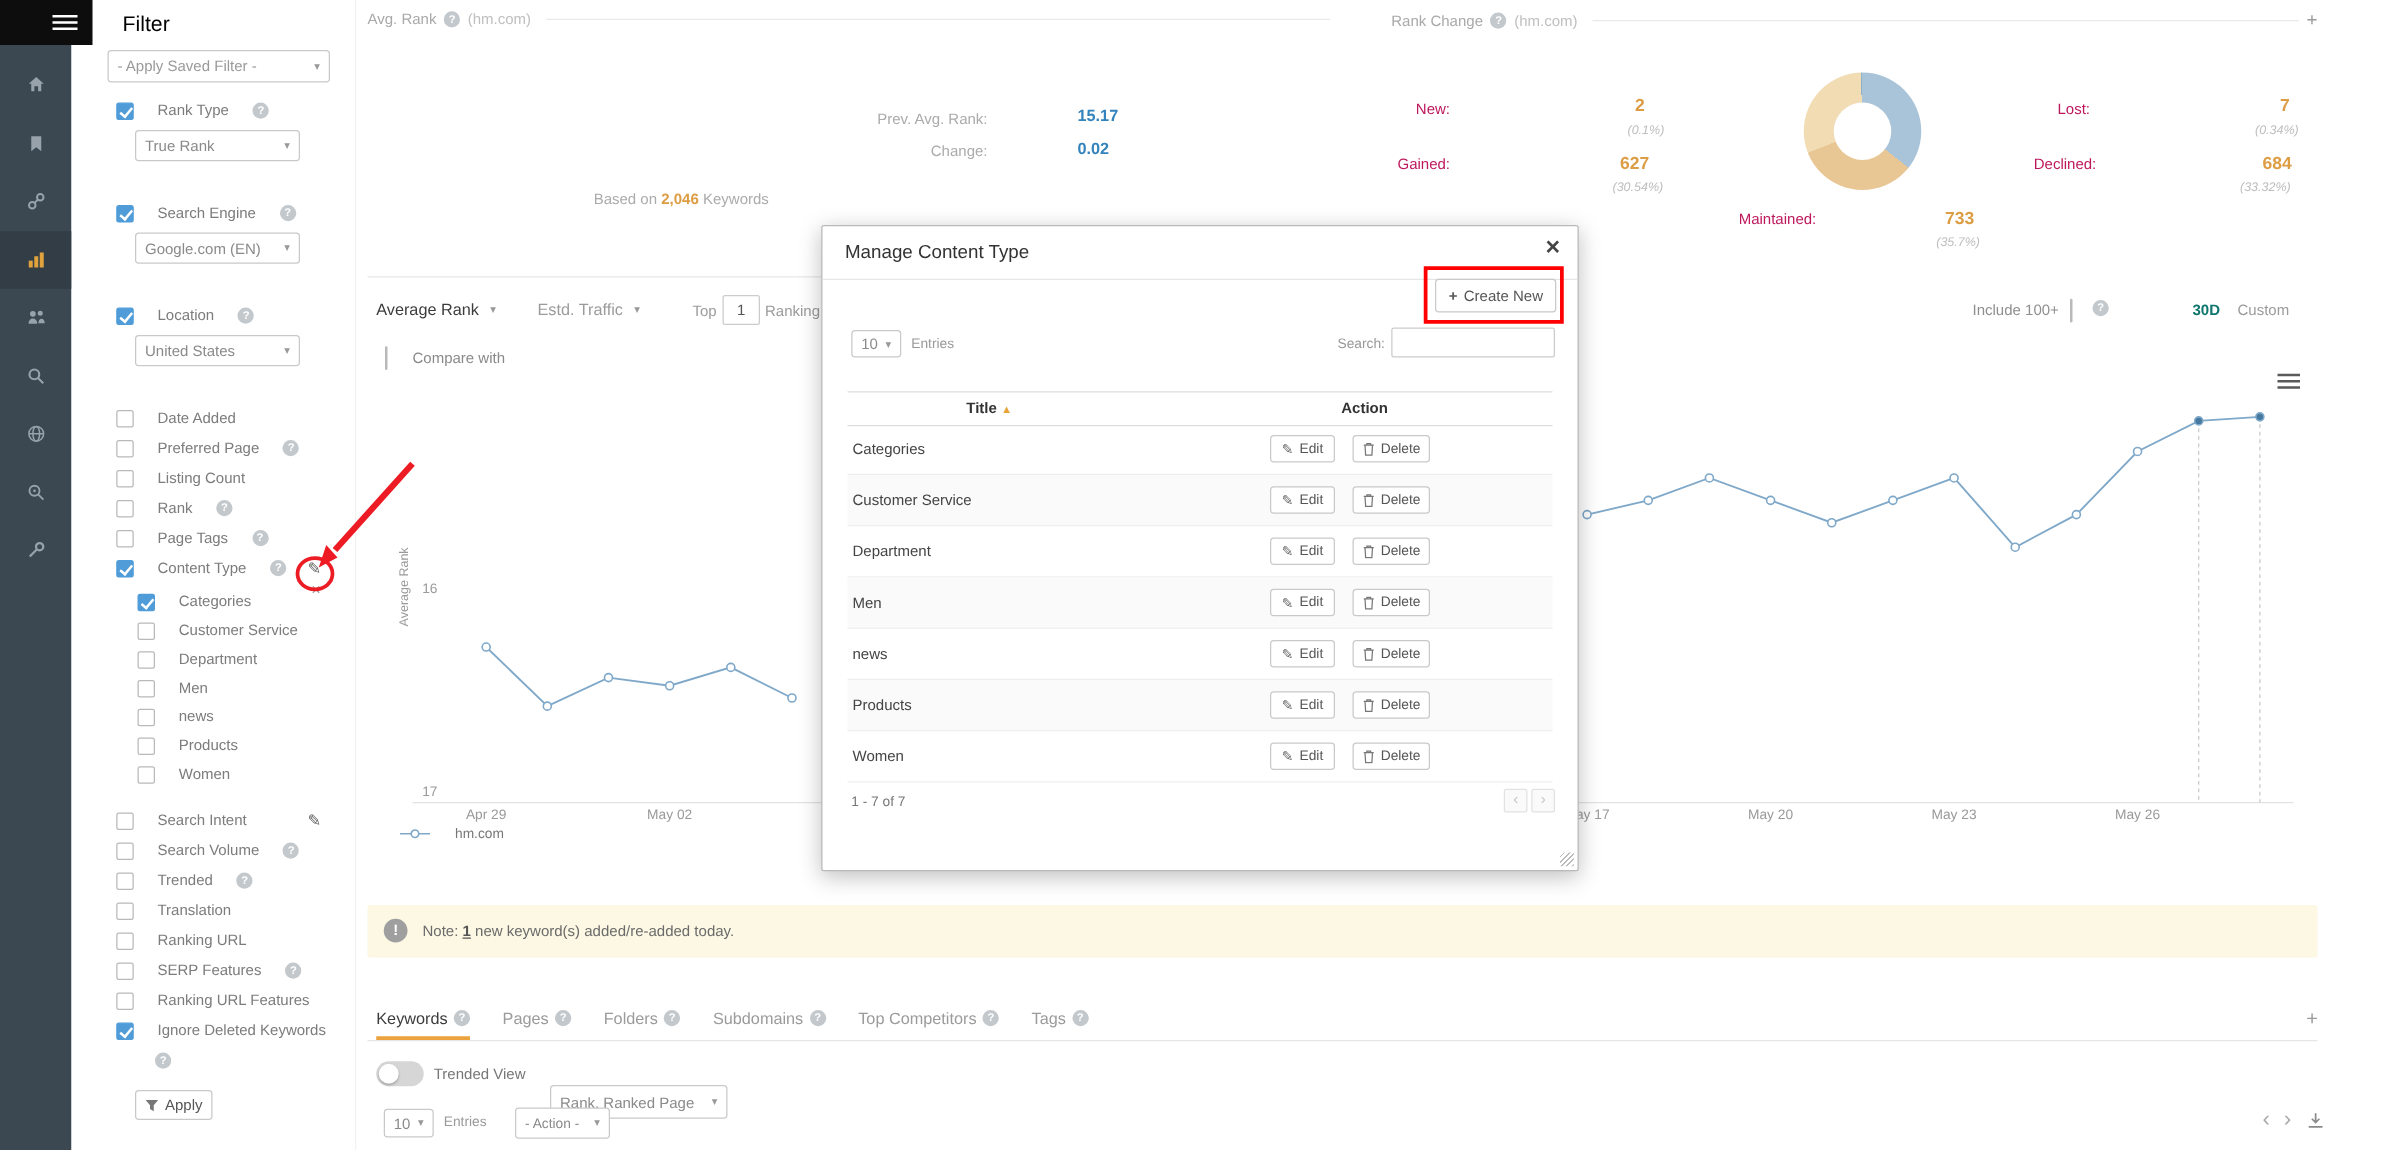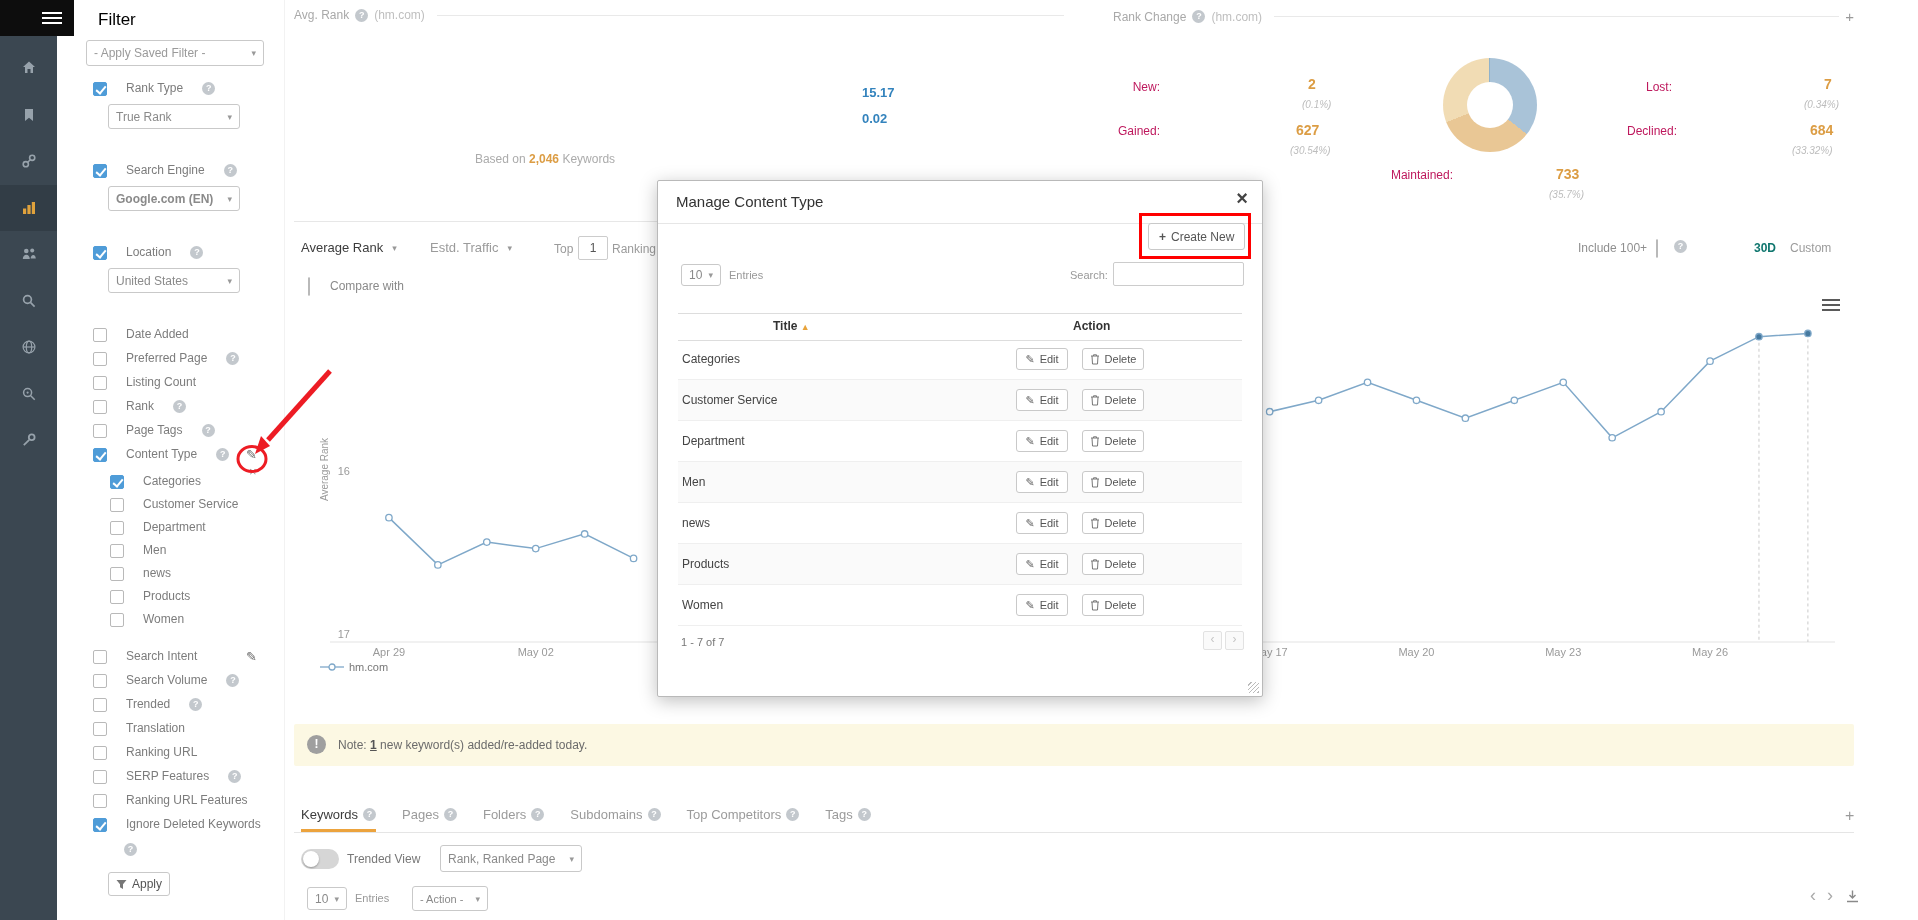--- a/index.html
+++ b/index.html
@@ -147,21 +147,21 @@
         </div>
         <div class="sel" style="width: 132px; height: 25px; margin: 2px 0px 33px 22px;">
           <span>True Rank</span>
           <span class="caret">▾</span>
         </div>
         <div class="f-row">
           <span class="cb on"></span>
           <span>Search Engine</span>
           <span class="help">?</span>
         </div>
-        <div class="sel" style="width: 132px; height: 25px; margin: 2px 0px 33px 22px; font-weight: bold;">
+        <div class="sel" style="width: 132px; height: 25px; margin: 2px 0px 33px 22px;">
           <span>Google.com (EN)</span>
           <span class="caret">▾</span>
         </div>
         <div class="f-row">
           <span class="cb on"></span>
           <span>Location</span>
           <span class="help">?</span>
         </div>
         <div class="sel" style="width: 132px; height: 25px; margin: 2px 0px 33px 22px;">
           <span>United States</span>
@@ -277,20 +277,24 @@
   <div class="panel-head" style="left:294px;top:8px;width:770px">
     <span>Avg. Rank</span>
     <span class="help">?</span>
     <span style="color:#bfbfbf">(hm.com)</span>
     <span class="line"></span>
   </div>
   <div class="abs" style="left:400px;top:152px;width:290px;text-align:center;font-size:12px;color:#ababab">
     <span>Based on</span>
     <span style="color:#dc9d44;font-weight:700">2,046</span>
     <span>Keywords</span>
+  </div>
+  <div class="abs" style="left:640px;top:82px;width:150px;text-align:right;font-size:12px;color:#ababab;line-height:26px">
+    <div>Prev. Avg. Rank:</div>
+    <div>Change:</div>
   </div>
   <div class="abs" style="left:862px;top:80px;font-size:13px;font-weight:700;color:#3383bd;line-height:26px">
     <div>15.17</div>
     <div>0.02</div>
   </div>
   <div class="abs" style="left:294px;top:221px;width:770px;height:1px;background:#e7e7e7"></div>
 
   
   <div class="panel-head" style="left:1113px;top:8px;width:741px">
     <span>Rank Change</span>
@@ -348,21 +352,21 @@
         <circle cx="1165.39" cy="128.20999999999998" r="3.2" fill="#fff" stroke="#7fa8c9" stroke-width="1.3"></circle>
         <circle cx="1214.32" cy="110.28000000000009" r="3.2" fill="#fff" stroke="#7fa8c9" stroke-width="1.3"></circle>
         <circle cx="1263.25" cy="92.34999999999988" r="3.2" fill="#fff" stroke="#7fa8c9" stroke-width="1.3"></circle>
         <circle cx="1312.18" cy="147.76999999999987" r="3.2" fill="#fff" stroke="#7fa8c9" stroke-width="1.3"></circle>
         <circle cx="1361.11" cy="121.69000000000013" r="3.2" fill="#fff" stroke="#7fa8c9" stroke-width="1.3"></circle>
         <circle cx="1410.04" cy="71.16000000000005" r="3.2" fill="#fff" stroke="#7fa8c9" stroke-width="1.3"></circle>
         <circle cx="1458.97" cy="46.70999999999998" r="3.2" fill="#46799f" stroke="#7fa8c9" stroke-width="1.3"></circle>
         <circle cx="1507.9" cy="43.450000000000045" r="3.2" fill="#46799f" stroke="#7fa8c9" stroke-width="1.3"></circle>
       </svg></div>
   <div class="tick" style="left:264px;top:464px;width:120px;text-align:center;transform:rotate(-90deg);font-size:10px">Average Rank</div>
-  <div class="abs" style="left:320px;top:661px;display:flex;align-items:center;gap:5px">
+  <div class="abs" style="left:320px;top:661px;display:flex;align-items:center;gap:20px">
     <svg width="24" height="10" viewBox="0 0 24 10">
       <line x1="0" y1="5" x2="24" y2="5" stroke="#7fa8c9" stroke-width="1.3"></line>
       <circle cx="12" cy="5" r="3" fill="#fff" stroke="#7fa8c9" stroke-width="1.3"></circle>
     </svg>
     <span style="font-size:11px;color:#777">hm.com</span>
   </div>
 
   
   <div class="abs" style="left:294px;top:724px;width:1560px;height:42px;background:#fcf8e3;border-radius:2px">
     <span style="position:absolute;left:13px;top:11px;width:19px;height:19px;border-radius:50%;background:#9f9f9f;color:#fff;text-align:center;line-height:19px;font-weight:bold;font-size:12px">!</span>
@@ -398,21 +402,21 @@
       <span class="tabwrap">
         <span>Tags</span>
         <span class="help">?</span>
       </span>
     </div>
   <span class="abs" style="left:1845px;top:807px;color:#9a9a9a;font-size:16px">+</span>
   <div class="toggle">
       <div class="knob"></div>
     </div>
   <span class="abs" style="left:347px;top:852px;font-size:12px;color:#777">Trended View</span>
-  <div class="abs sel" style="left:440px;top:845px;width:142px;height:27px">
+  <div class="abs sel" style="left:440px;top:868px;width:142px;height:27px">
     <span>Rank, Ranked Page</span>
       <span class="caret">▾</span>
   </div>
   <div class="abs sel" style="left:307px;top:887px;width:40px;height:23px">
     <span>10</span>
       <span class="caret">▾</span>
   </div>
   <span class="abs" style="left:355px;top:892px;font-size:11px;color:#999">Entries</span>
   <div class="abs sel" style="left:412px;top:886px;width:76px;height:25px">
     <span style="font-size:11px">- Action -</span>

